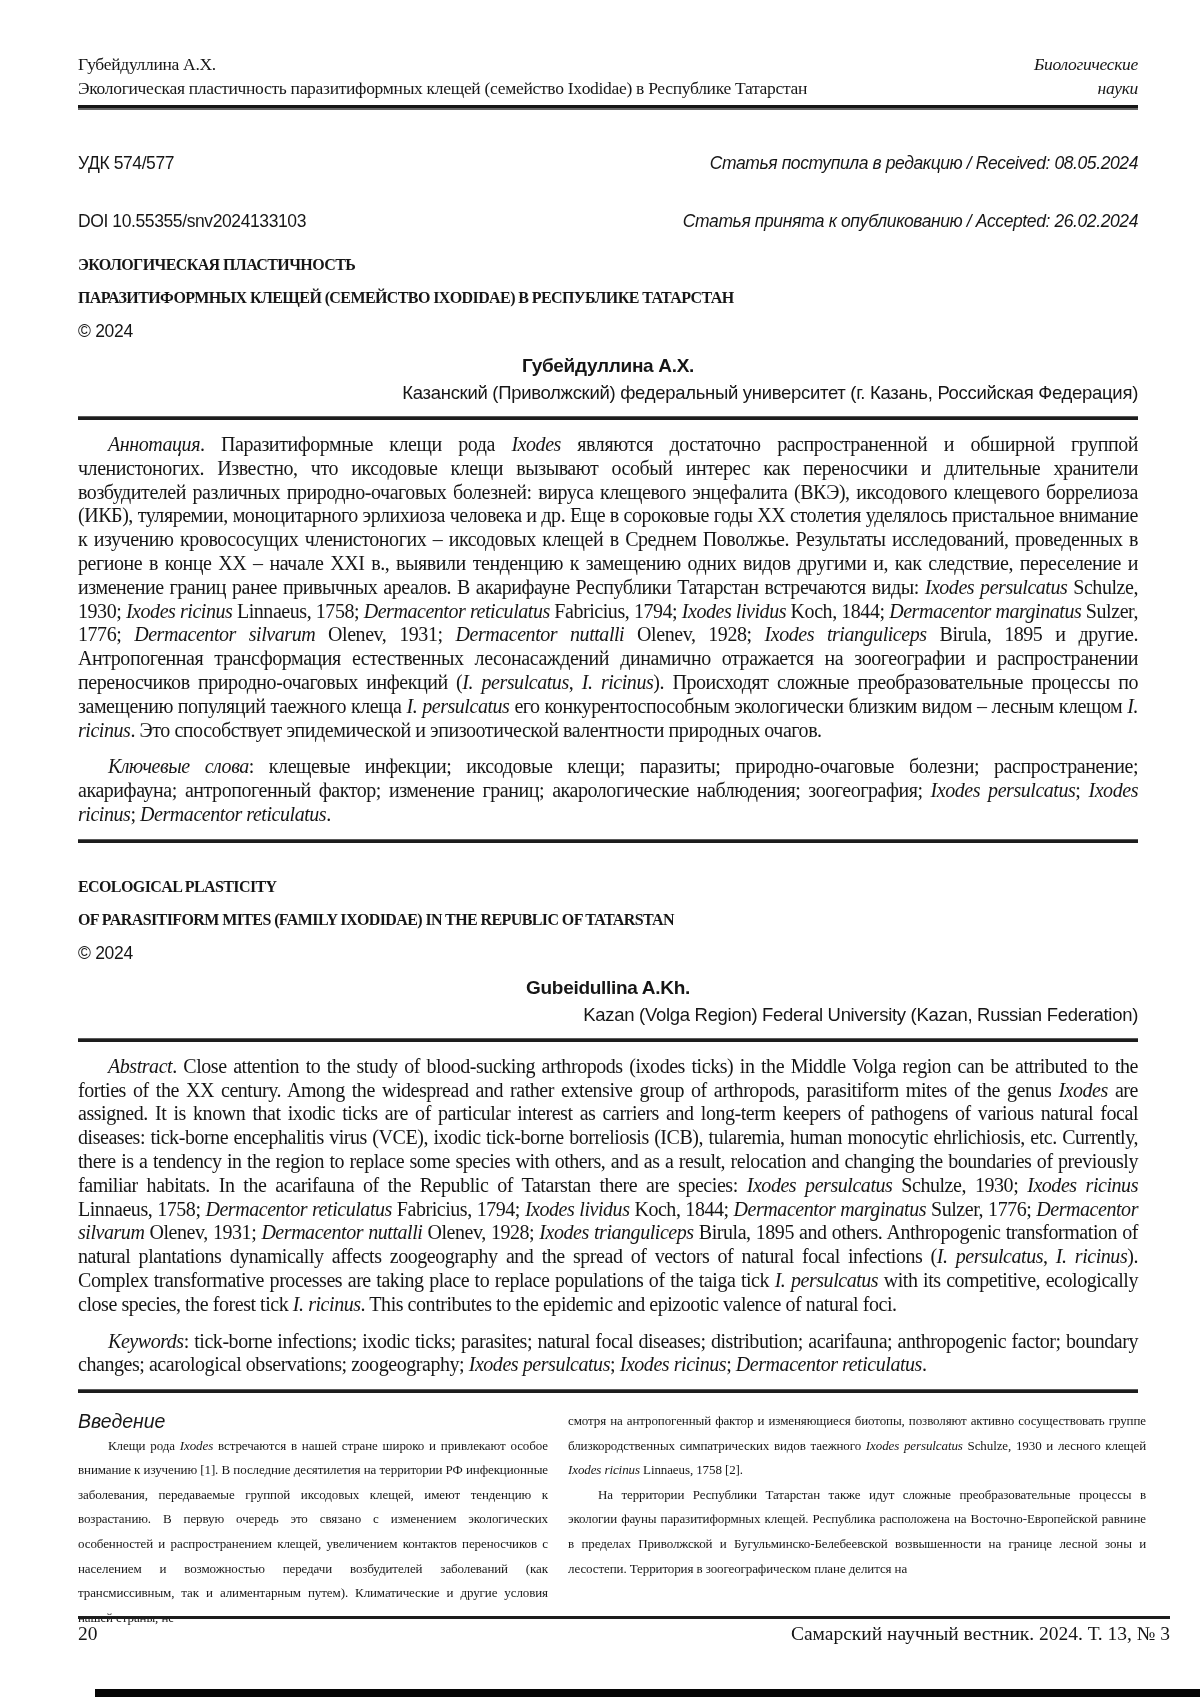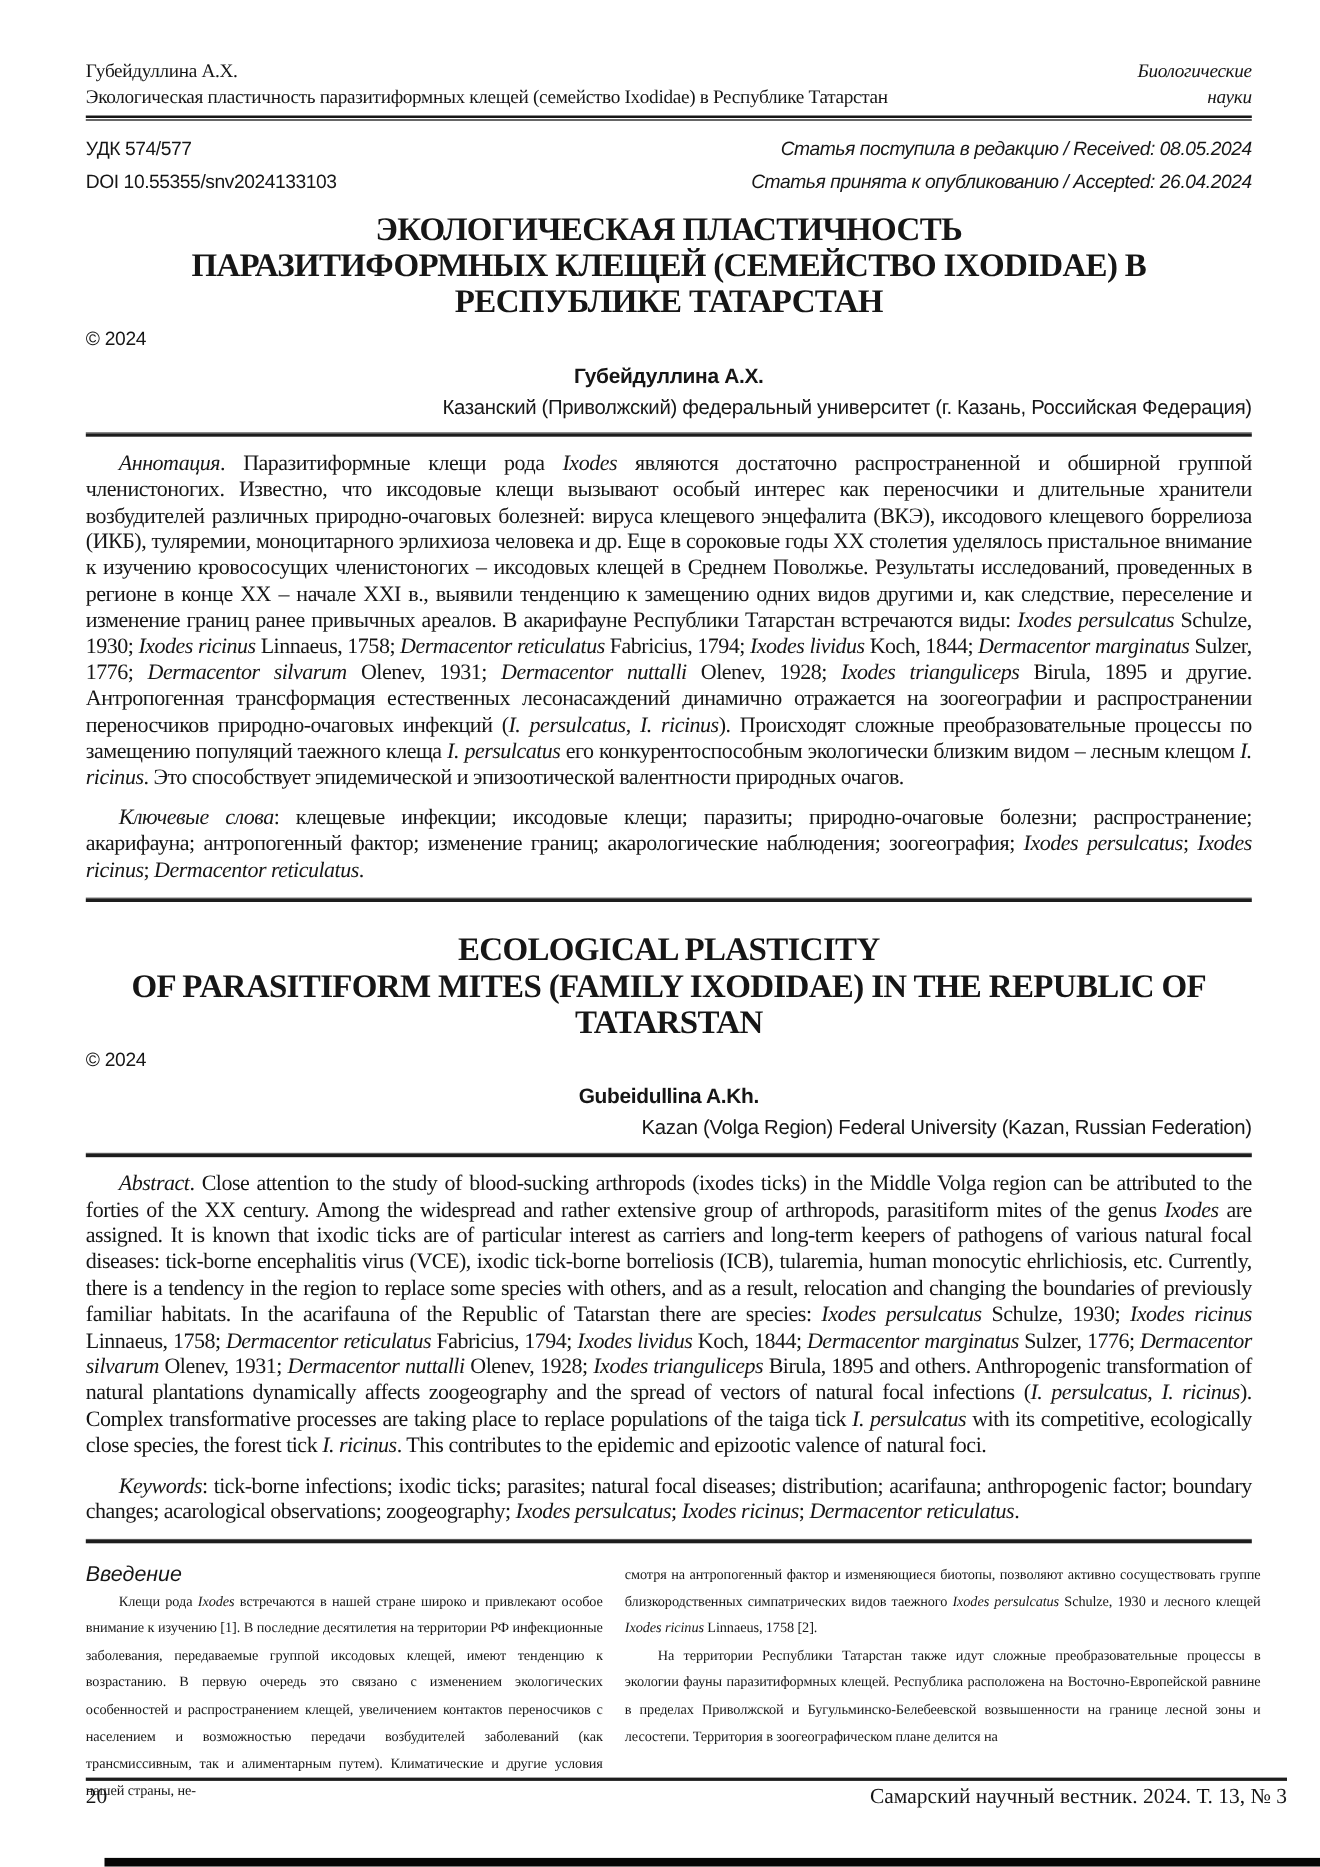--- a/index.html
+++ b/index.html
@@ -13,25 +13,25 @@
   
   .runhead { font-size:17.5px; line-height:24px; letter-spacing:-0.3px; }
   .runhead .sec { font-style:italic; }
   .rule-head { height:5px; margin-top:5px;
     background:linear-gradient(to bottom,#161616 0 52%,#ffffff 52% 70%,#666666 70% 100%); }
 
   
   .meta { margin-top:15px; font-family:"Liberation Sans", sans-serif;
           font-size:17.5px; letter-spacing:-0.4px; }
   .meta .row + .row { margin-top:9px;text-align:right; }
-  .meta .right { font-style:italic; }
+  .meta .right { font-style:italic;margin-top:28px; }
 
   
-  .main-title { margin-top:16px; text-align:center; font-weight:bold;
-                font-size:30px; line-height:33px; letter-spacing:-0.6px; }
+  .main-title { margin-top:16px; font-weight:bold;
+                font-size:16px; line-height:33px; letter-spacing:-0.6px; }
   .copyright { margin-top:7px; font-family:"Liberation Sans", sans-serif;
                font-size:17.5px; letter-spacing:-0.3px; }
   .author { margin-top:13px; text-align:center; font-family:"Liberation Sans", sans-serif;
             font-weight:bold; font-size:19px; letter-spacing:-0.3px; }
   .affil { margin-top:5px; text-align:right; font-family:"Liberation Sans", sans-serif;
            font-size:18.5px; letter-spacing:-0.3px; }
 
   .rule { height:4px; margin-top:12px;
     background:linear-gradient(to bottom,#5a5a5a 0 35%,#1d1d1d 35% 100%); }
 
@@ -76,21 +76,21 @@
   </div>
   <div class="rule-head"></div>
 
   <div class="meta">
     <div class="row">
       <span>УДК 574/577</span>
       <span class="right">Статья поступила в редакцию / Received: 08.05.2024</span>
     </div>
     <div class="row">
       <span>DOI 10.55355/snv2024133103</span>
-      <span class="right">Статья принята к опубликованию / Accepted: 26.04.2024</span>
+      <span class="right">Статья принята к опубликованию / Accepted: 26.02.2024</span>
     </div>
   </div>
 
   <div class="main-title">
     <div>ЭКОЛОГИЧЕСКАЯ ПЛАСТИЧНОСТЬ</div>
     <div>ПАРАЗИТИФОРМНЫХ КЛЕЩЕЙ (СЕМЕЙСТВО IXODIDAE) В РЕСПУБЛИКЕ ТАТАРСТАН</div>
   </div>
   <div class="copyright">© 2024</div>
   <div class="author">Губейдуллина А.Х.</div>
   <div class="affil">Казанский (Приволжский) федеральный университет (г. Казань, Российская Федерация)</div>

